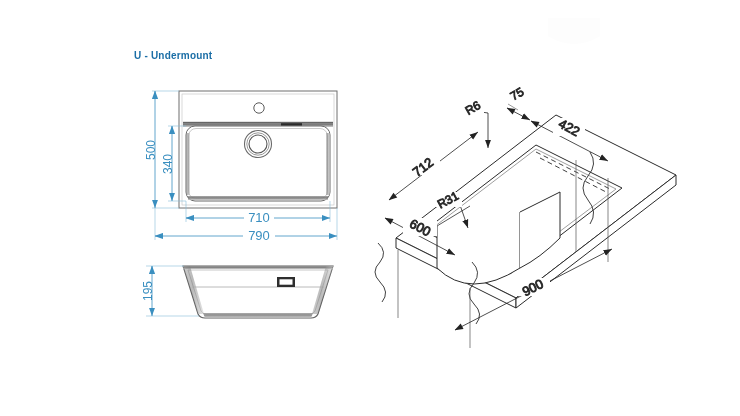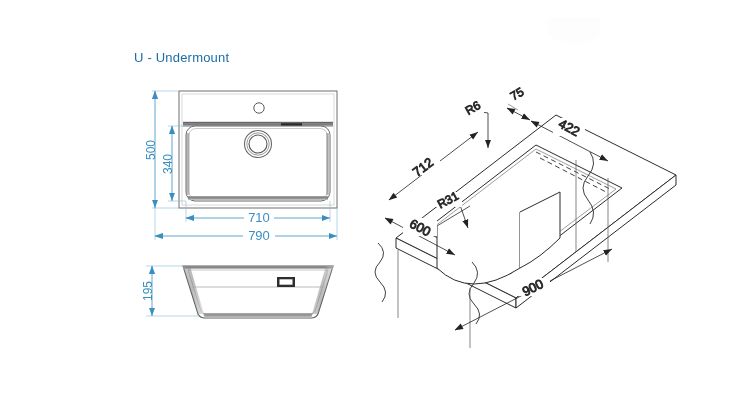--- a/index.html
+++ b/index.html
@@ -19,22 +19,22 @@
     position: absolute;
     top: 0; left: 0;
     width: 740px;
     height: 416px;
   }
   #title {
     position: absolute;
     left: 134px;
     top: 50px;
     font-family: "Liberation Sans", sans-serif;
-    font-size: 13px;
-    font-weight: normal;
+    font-size: 10px;
+    font-weight: bold;
     color: #1b6ea6;
     letter-spacing: 0.2px;
     white-space: nowrap;
   }
 </style>
 </head>
 <body>
 
 <svg id="canvas" viewBox="0 0 740 416" xmlns="http://www.w3.org/2000/svg">
 

